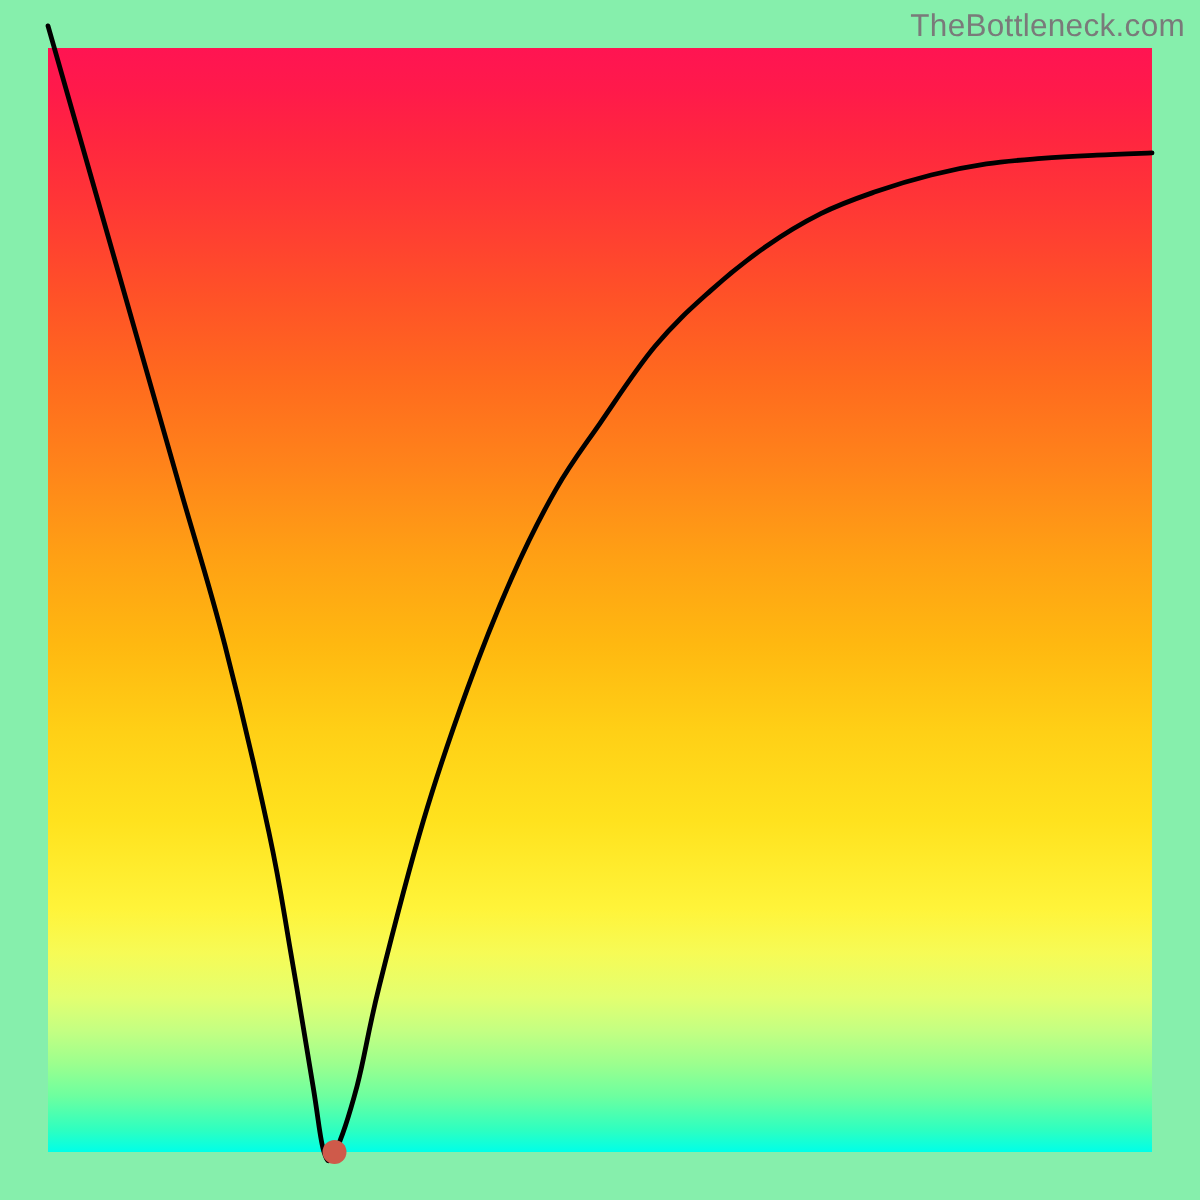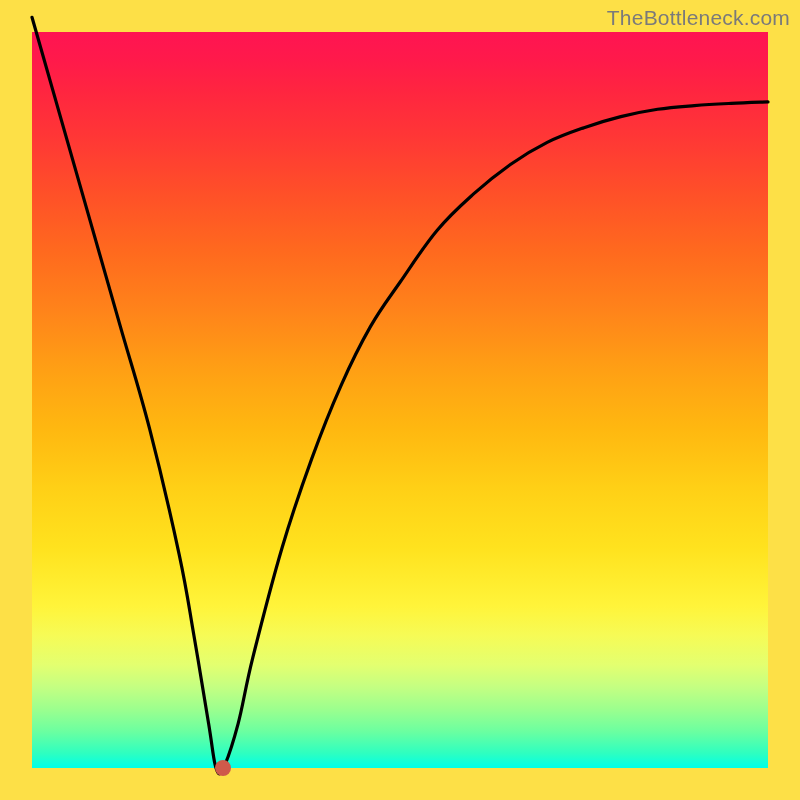--- a/index.html
+++ b/index.html
@@ -10,21 +10,21 @@
     background: #000;
     overflow: hidden;
     font-family: Arial, Helvetica, sans-serif;
   }
   .frame {
     position: absolute;
     top: 0;
     left: 0;
     width: 800px;
     height: 800px;
-    background: #fde047;
+    background: #86efac;
   }
   .plot-area {
     position: absolute;
     left: 32px;
     top: 32px;
     width: 736px;
     height: 736px;
     overflow: hidden;
   }
   .gradient {

